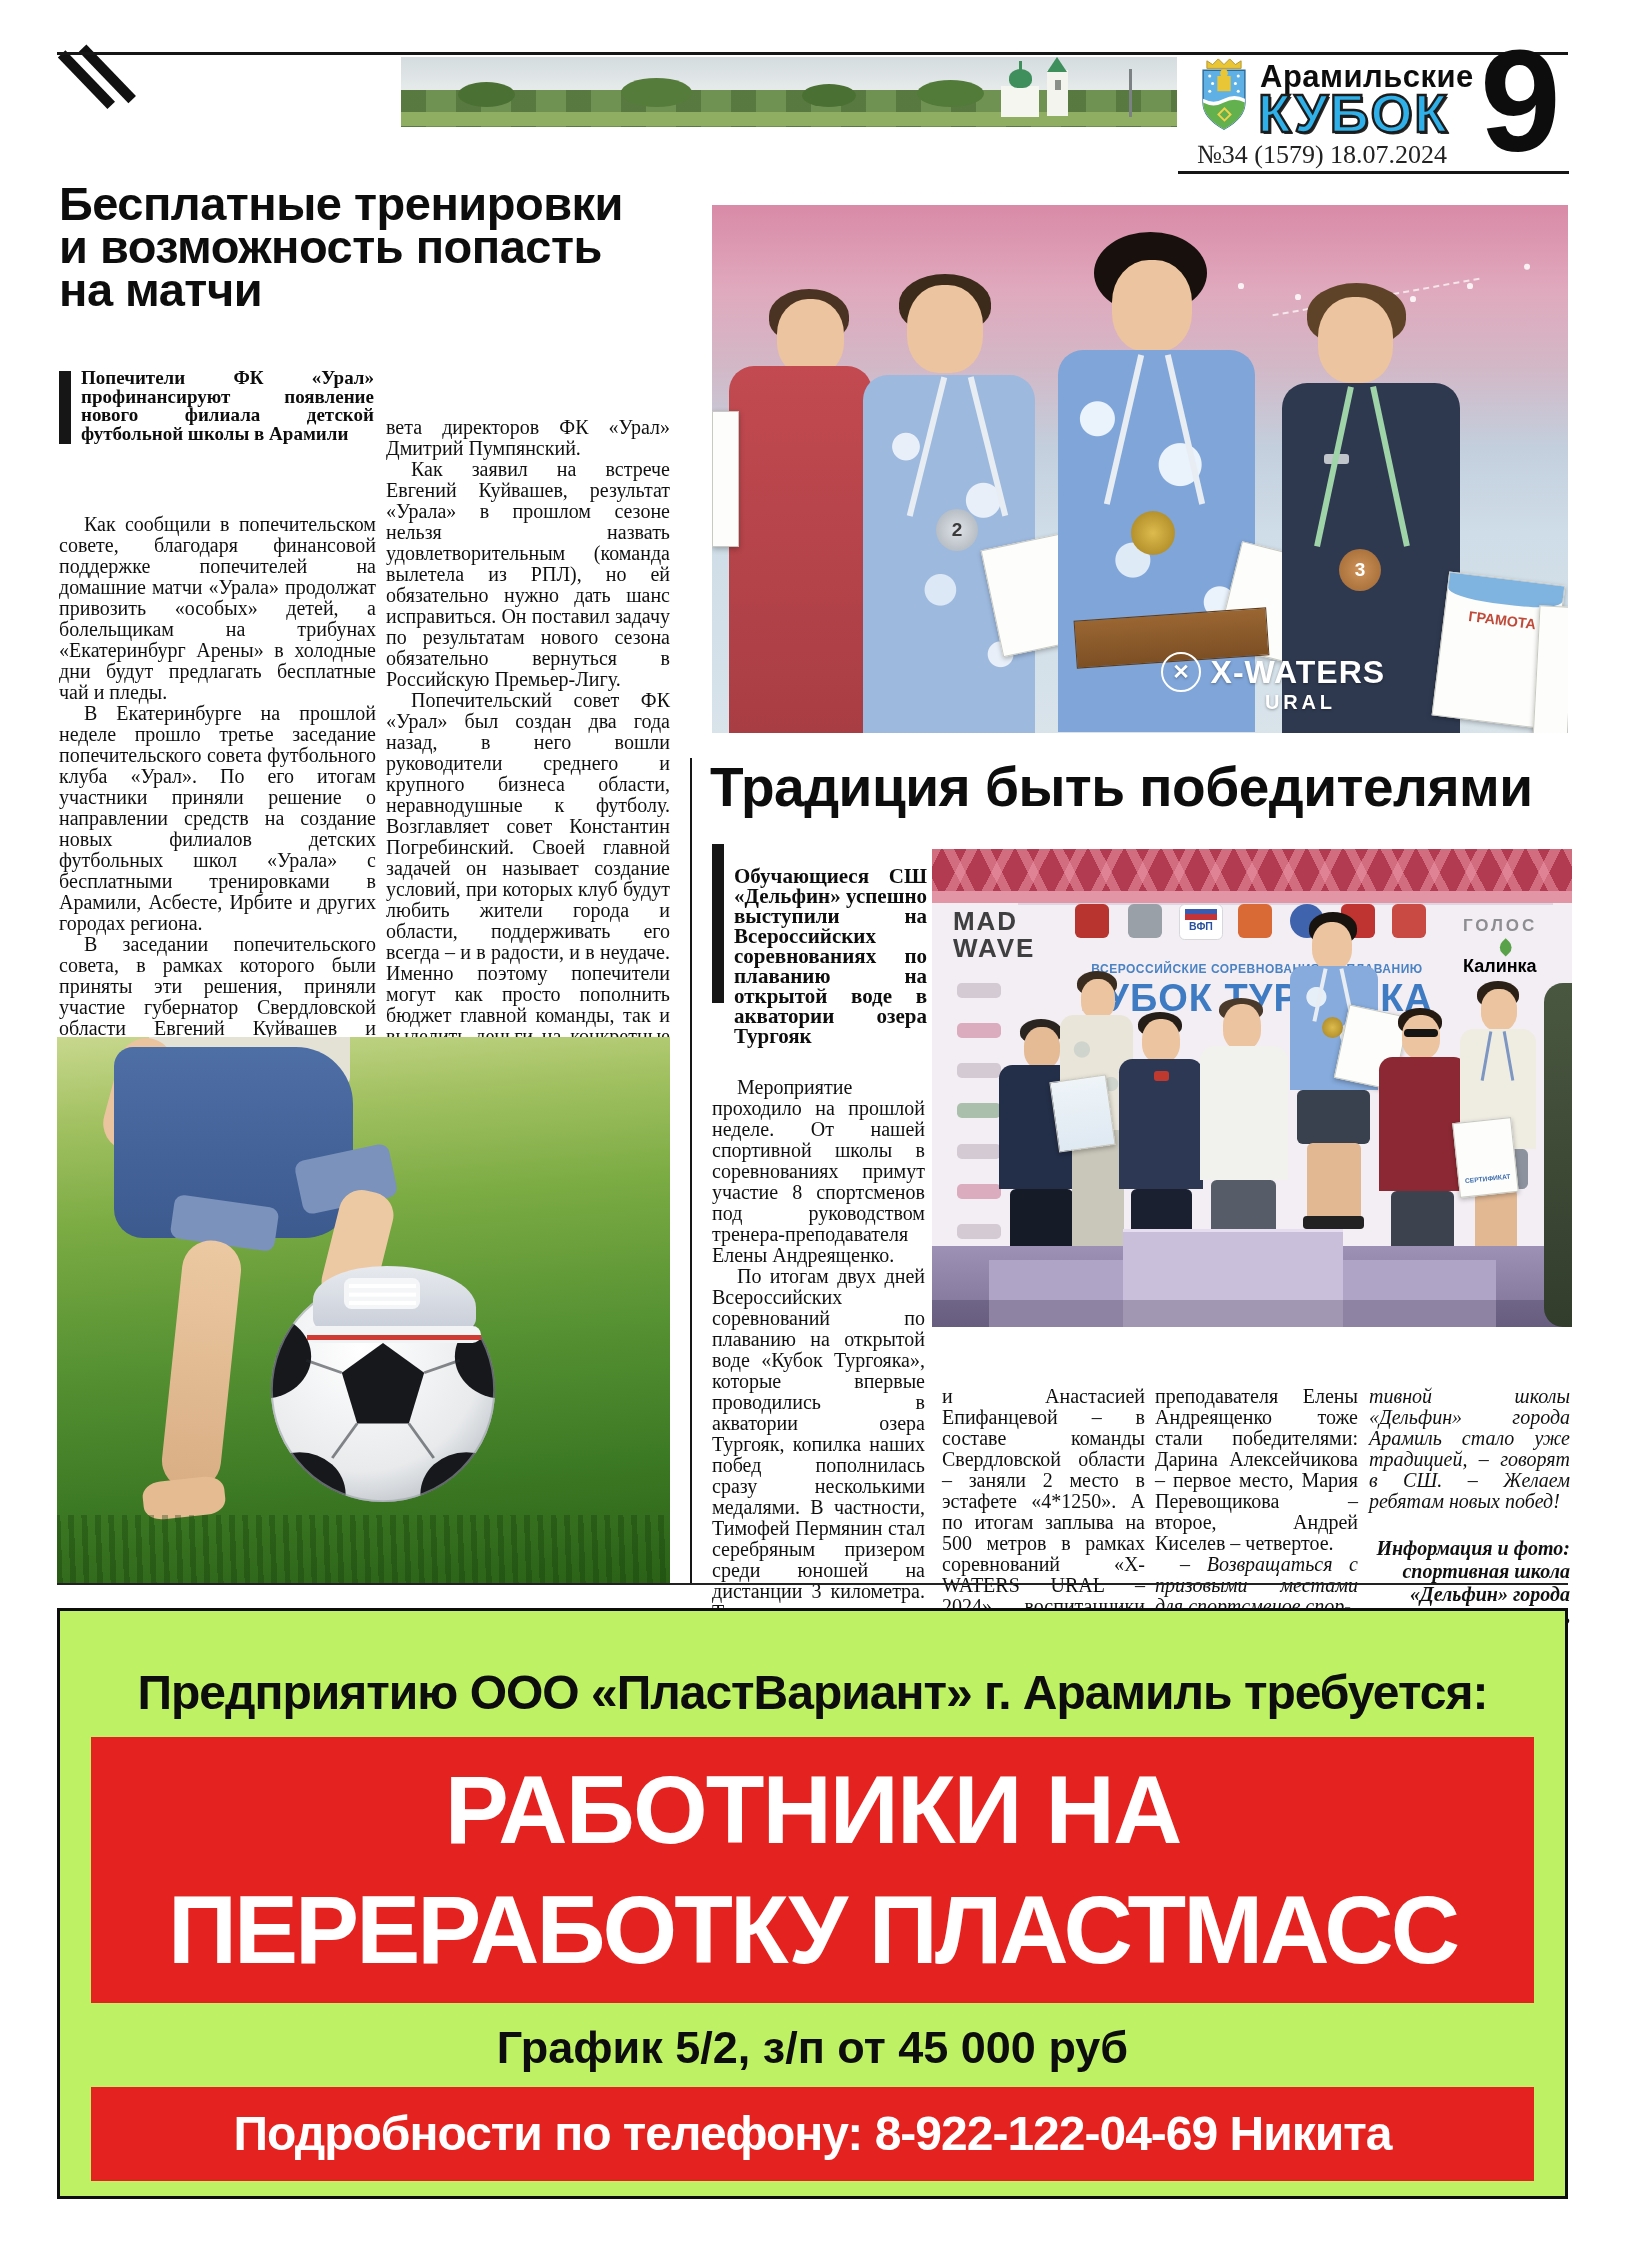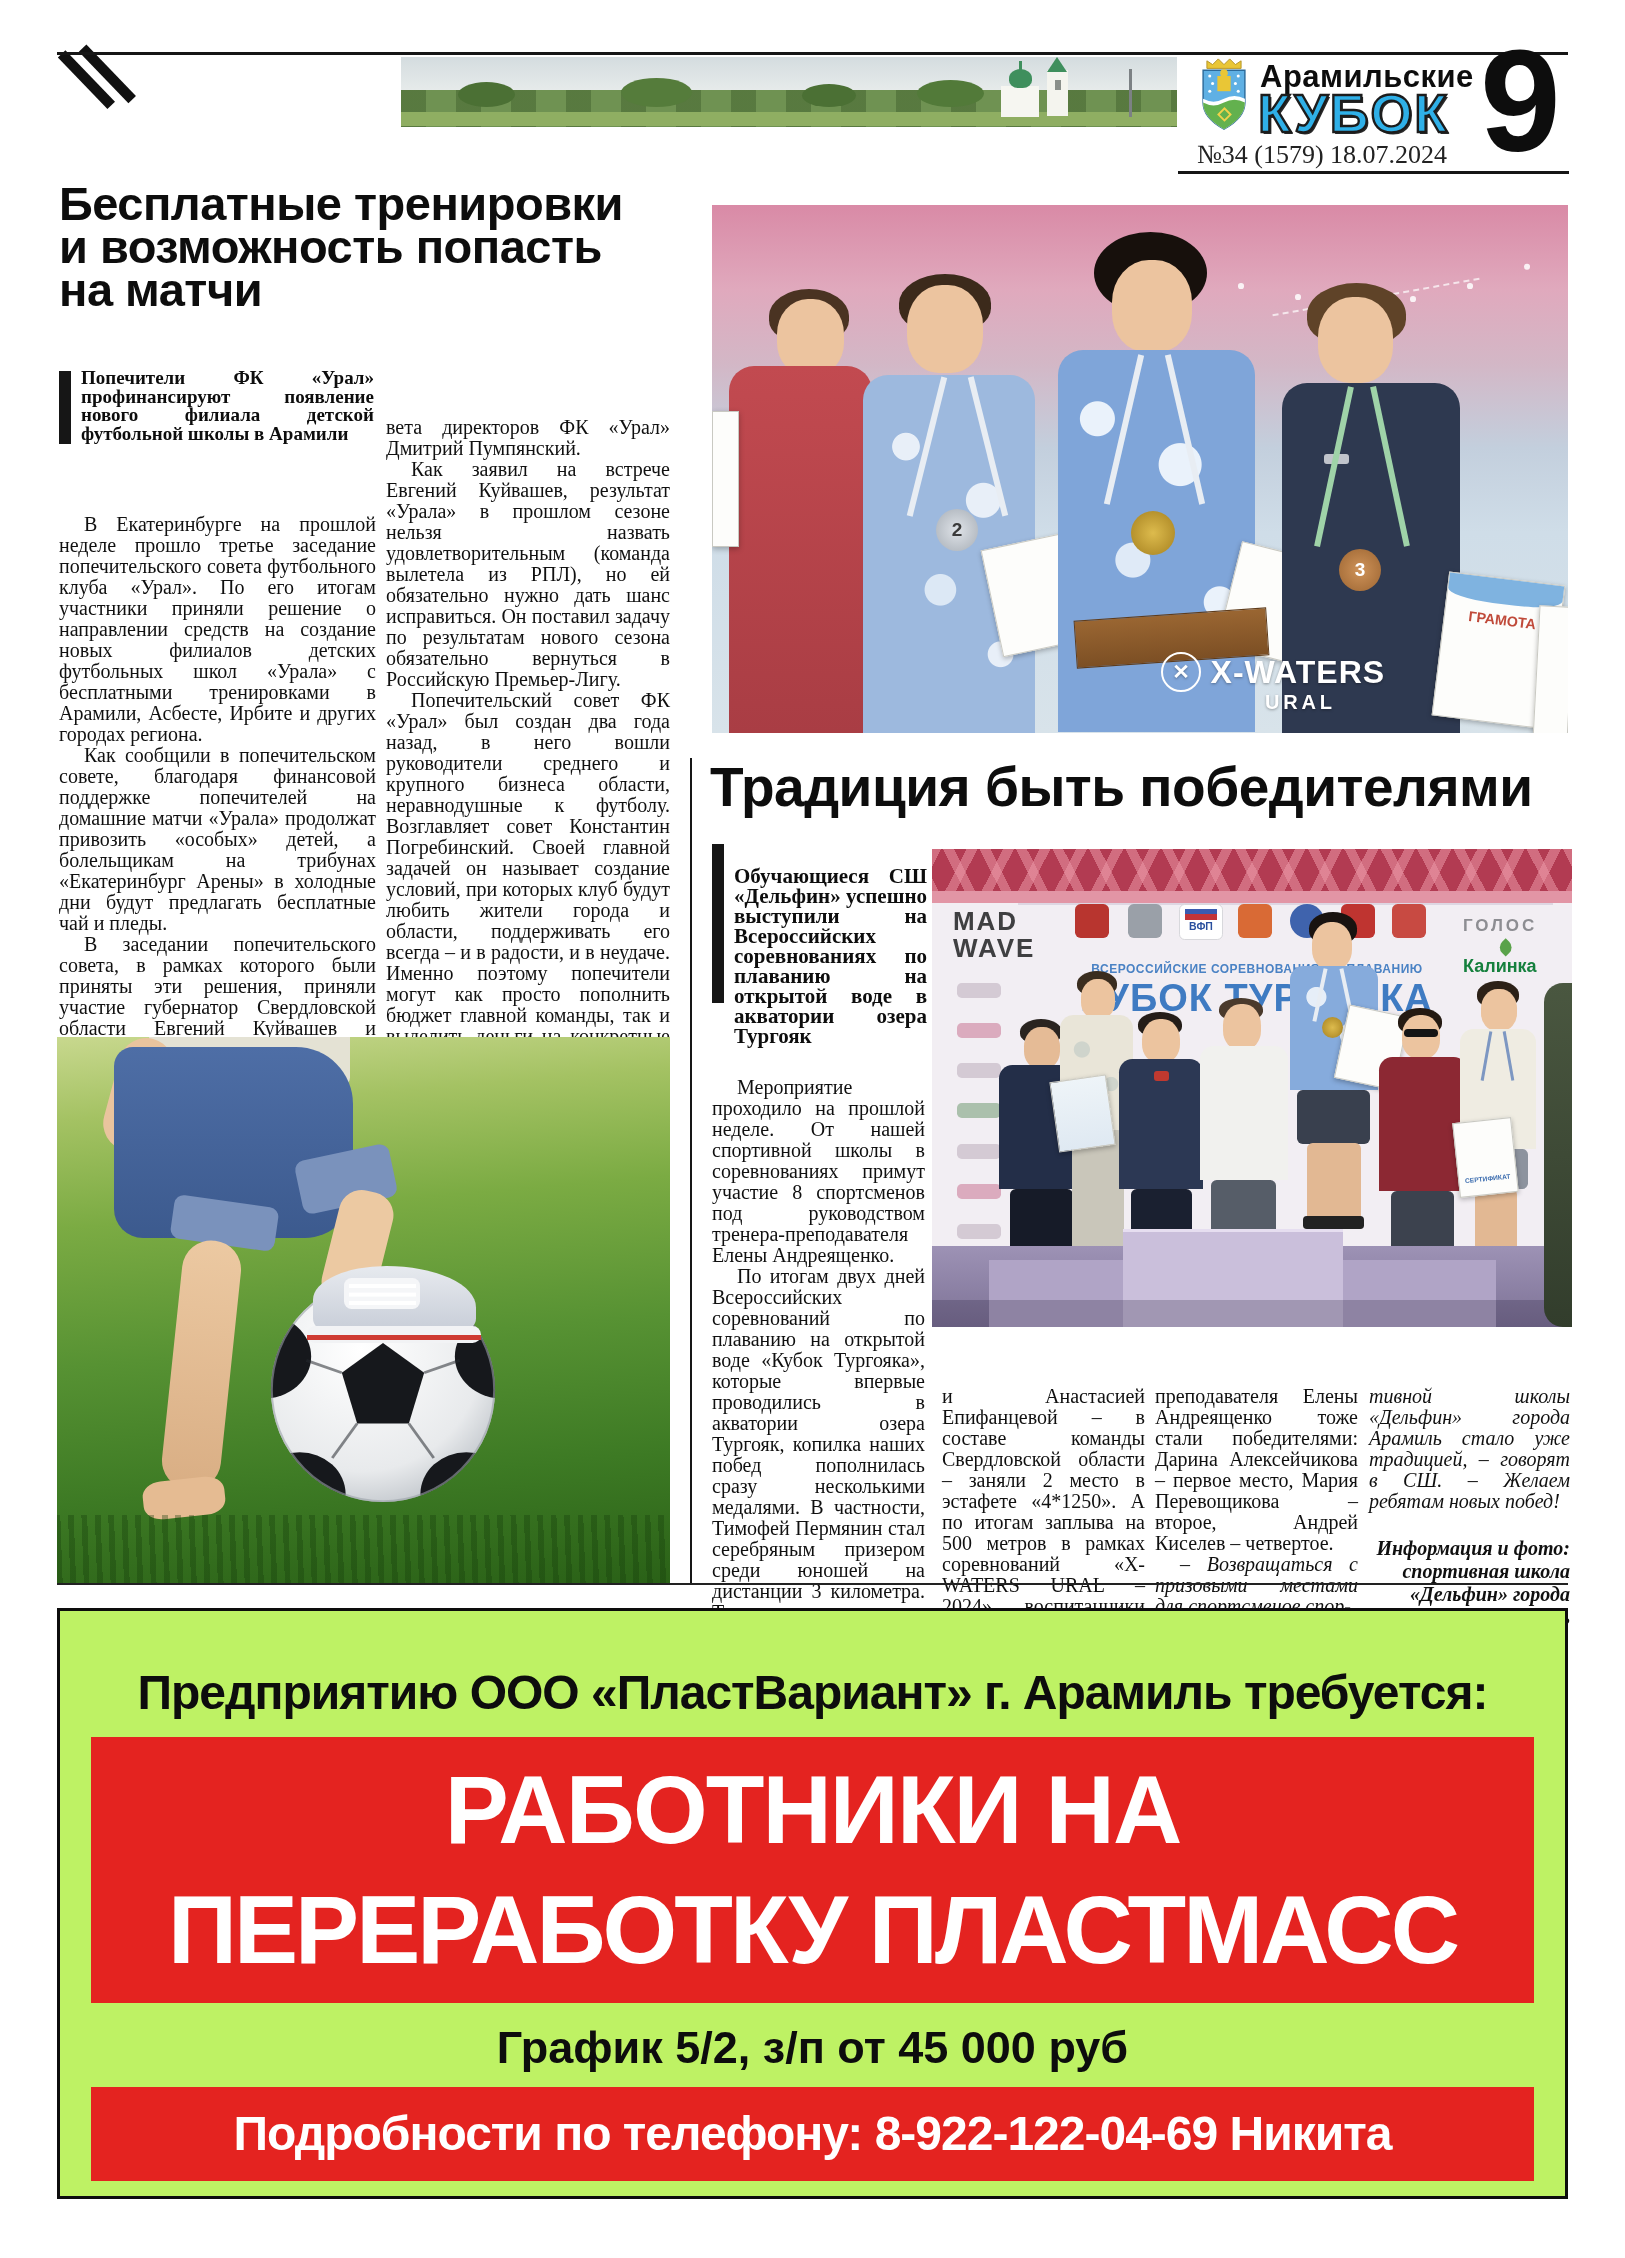--- a/index.html
+++ b/index.html
@@ -83,22 +83,22 @@
   <div class="abs h" style="left:1480px;top:29px;font-size:145px;line-height:1;font-weight:800;">9</div>
   <div class="abs" style="left:1197px;top:140px;font-size:26px;color:#222;">№34 (1579) 18.07.2024</div>
   <div class="abs rule" style="left:1178px;top:171px;width:391px;height:2.9px;"></div>
 
   <div class="abs h" style="left:59px;top:182px;width:593px;font-size:47px;line-height:43px;letter-spacing:-0.5px;">Бесплатные тренировки и возможность попасть на матчи</div>
 
   <div class="abs" style="left:59px;top:371px;width:12.4px;height:73px;background:#161616;"></div>
   <div class="abs lead-txt" style="left:81px;top:369px;width:293px;">Попечители ФК «Урал» профинансируют появление нового филиала детской футбольной школы в Арамили</div>
 
   <div class="abs body-col" style="left:59px;top:466px;width:317px;">
+    <p>Как сообщили в попечительском совете, благодаря финансовой поддержке попечителей на домашние матчи «Урала» продолжат привозить «особых» детей, а болельщикам на трибунах «Екатеринбург Арены» в холодные дни будут предлагать бесплатные чай и пледы.</p>
     <p>В Екатеринбурге на прошлой неделе прошло третье заседание попечительского совета футбольного клуба «Урал». По его итогам участники приняли решение о направлении средств на создание новых филиалов детских футбольных школ «Урала» с бесплатными тренировками в Арамили, Асбесте, Ирбите и других городах региона.</p>
-    <p>Как сообщили в попечительском совете, благодаря финансовой поддержке попечителей на домашние матчи «Урала» продолжат привозить «особых» детей, а болельщикам на трибунах «Екатеринбург Арены» в холодные дни будут предлагать бесплатные чай и пледы.</p>
     <p>В заседании попечительского совета, в рамках которого были приняты эти решения, приняли участие губернатор Свердловской области Евгений Куйвашев и президент Свердловского областного союза промышленников и предпринимателей, председатель со-</p>
   </div>
 
   <div class="abs body-col" style="left:386px;top:369px;width:284px;">
     <p class="noind">вета директоров ФК «Урал» Дмитрий Пумпянский.</p>
     <p>Как заявил на встрече Евгений Куйвашев, результат «Урала» в прошлом сезоне нельзя назвать удовлетворительным (команда вылетела из РПЛ), но ей обязательно нужно дать шанс исправиться. Он поставил задачу по результатам нового сезона обязательно вернуться в Российскую Премьер-Лигу.</p>
     <p>Попечительский совет ФК «Урал» был создан два года назад, в него вошли руководители среднего и крупного бизнеса области, неравнодушные к футболу. Возглавляет совет Константин Погребинский. Своей главной задачей он называет создание условий, при которых клуб будут любить жители города и области, поддерживать его всегда – и в радости, и в неудаче. Именно поэтому попечители могут как просто пополнить бюджет главной команды, так и выделить деньги на конкретные цели. Всего попечители собирают порядка 15% общего бюджета клуба.</p>
     <p class="src">
       <span>Источник информации:</span><br>
       <span>«УРБК»</span>
@@ -230,21 +230,21 @@
       <div style="height:5.7px;background:#c23438;margin:0 4.8px;"></div>
       <div style="font-family:'Liberation Sans',sans-serif;font-weight:bold;font-size:10.5px;color:#2a4f9e;">ВФП</div>
     </div>
     <div class="chip" style="left:306px;top:55px;width:34px;height:34px;background:#d96a35;"></div>
     <div class="chip" style="left:358px;top:55px;width:34px;height:34px;border-radius:50%;background:#3f63ad;"></div>
     <div class="chip" style="left:409px;top:55px;width:34px;height:34px;background:#bf3430;"></div>
     <div class="chip" style="left:460px;top:55px;width:34px;height:34px;background:#c84a42;"></div>
 
     <div class="abs h" style="left:531px;top:67px;font-size:17px;letter-spacing:2.9px;color:#8d8d92;">ГОЛОС</div>
     <div class="abs" style="left:567px;top:92px;width:13.4px;height:13.4px;background:#5aa24a;border-radius:0 60% 0 60%;transform:rotate(45deg);"></div>
-    <div class="abs h" style="left:531px;top:107px;font-size:18px;color:#15803d;">Калинка</div>
+    <div class="abs h" style="left:531px;top:107px;font-size:18px;color:#000000;">Калинка</div>
 
     <div class="abs h" style="left:134px;top:113px;width:382px;text-align:center;font-size:12px;letter-spacing:0.5px;color:#4a82c4;">ВСЕРОССИЙСКИЕ СОРЕВНОВАНИЯ ПО ПЛАВАНИЮ</div>
     <div class="abs h" style="left:124px;top:128px;width:401px;text-align:center;font-size:38px;letter-spacing:1px;color:#3f7bc2;font-weight:800;">КУБОК ТУРГОЯКА</div>
 
     <div class="abs" style="left:25px;top:134px;width:44px;height:15.3px;border-radius:4.8px;background:#cfc4cf;opacity:.85;
          box-shadow:0 40px 0 #d7a0b5,0 80px 0 #cfc4cf,0 120px 0 #9fb8a0,0 161px 0 #cfc4cf,0 201px 0 #d7a0b5,0 241px 0 #cfc4cf;"></div>
 
     <div class="hair" style="left:88px;top:170px;width:42px;height:25px;background:#2a2420;"></div>
     <div class="head-sk" style="left:92px;top:178px;width:36px;height:42px;background:#e5bb96;"></div>
     <div class="torso" style="left:67px;top:216px;width:86px;height:124px;background:#232e48;border-radius:13.4px 13.4px 0 0;"></div>

